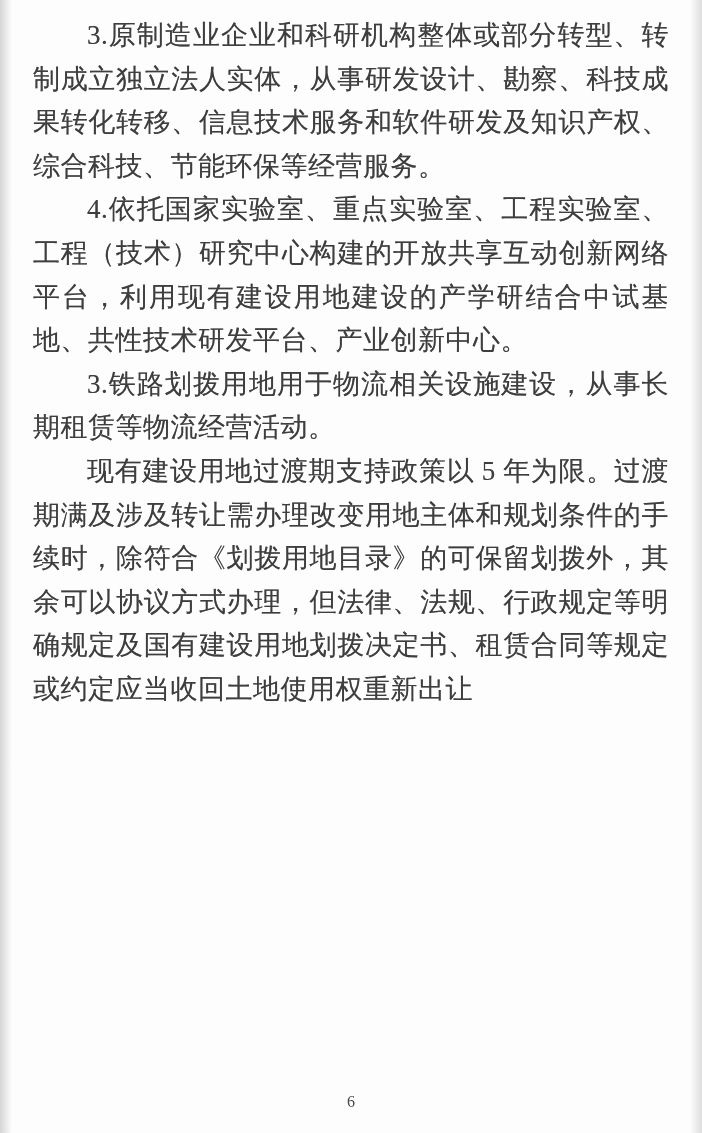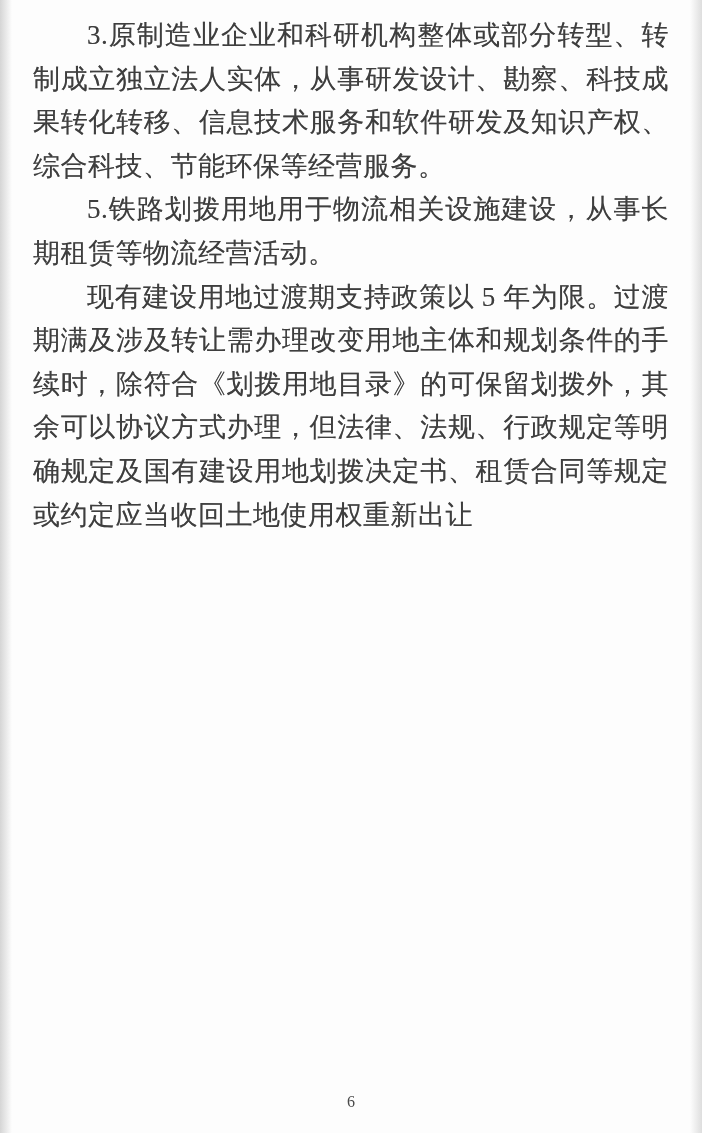--- a/index.html
+++ b/index.html
@@ -63,18 +63,19 @@
 </style>
 </head>
 <body>
 
 <div class="page">
   <div class="edge left"></div>
   <div class="edge right"></div>
 
   <div class="body-text">
     <p>3.原制造业企业和科研机构整体或部分转型、转制成立独立法人实体，从事研发设计、勘察、科技成果转化转移、信息技术服务和软件研发及知识产权、综合科技、节能环保等经营服务。</p>
-    <p>5.铁路划拨用地用于物流相关设施建设，从事长期租赁等物流经营活动。</p>
+    <p>4.依托国家实验室、重点实验室、工程实验室、工程（技术）研究中心构建的开放共享互动创新网络平台，利用现有建设用地建设的产学研结合中试基地、共性技术研发平台、产业创新中心。</p>
+    <p>3.铁路划拨用地用于物流相关设施建设，从事长期租赁等物流经营活动。</p>
     <p>现有建设用地过渡期支持政策以 5 年为限。过渡期满及涉及转让需办理改变用地主体和规划条件的手续时，除符合《划拨用地目录》的可保留划拨外，其余可以协议方式办理，但法律、法规、行政规定等明确规定及国有建设用地划拨决定书、租赁合同等规定或约定应当收回土地使用权重新出让</p>
   </div>
 
   <div class="page-number">6</div>
 </div>
 
 </body></html>

